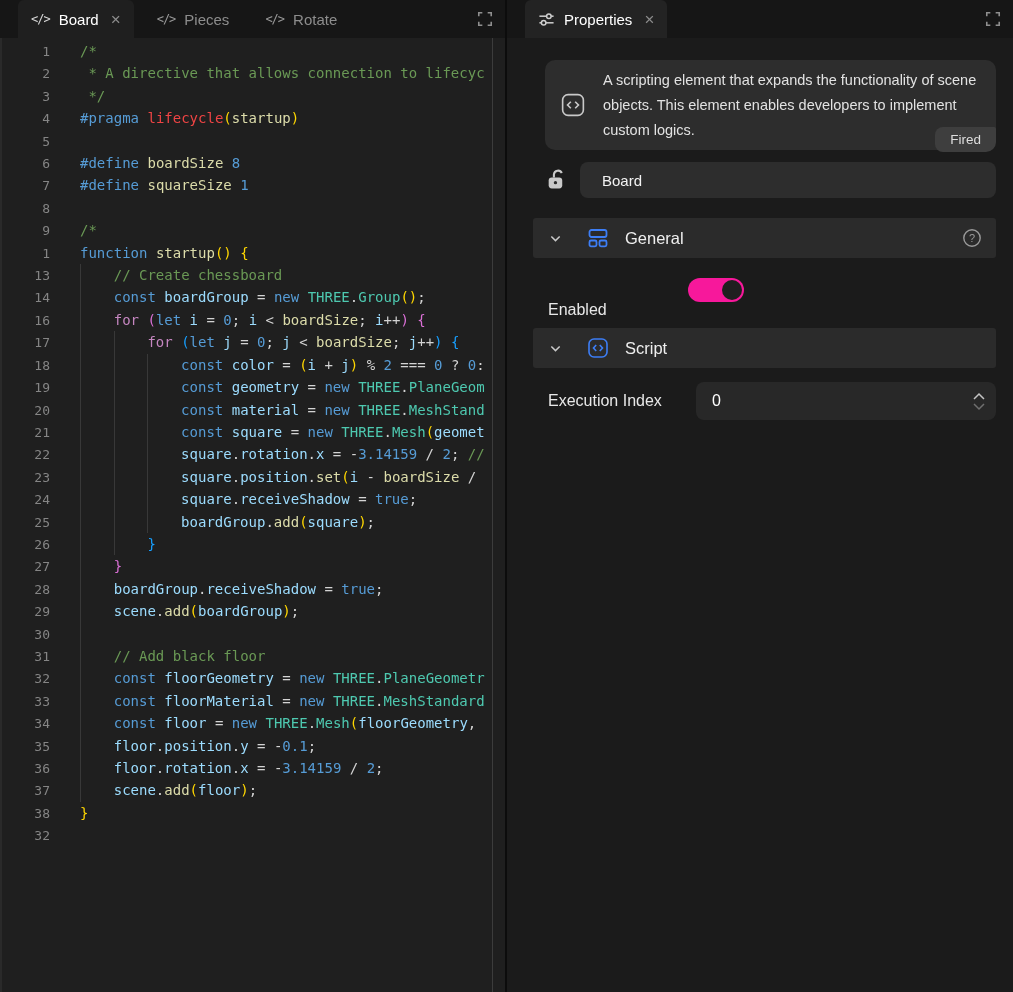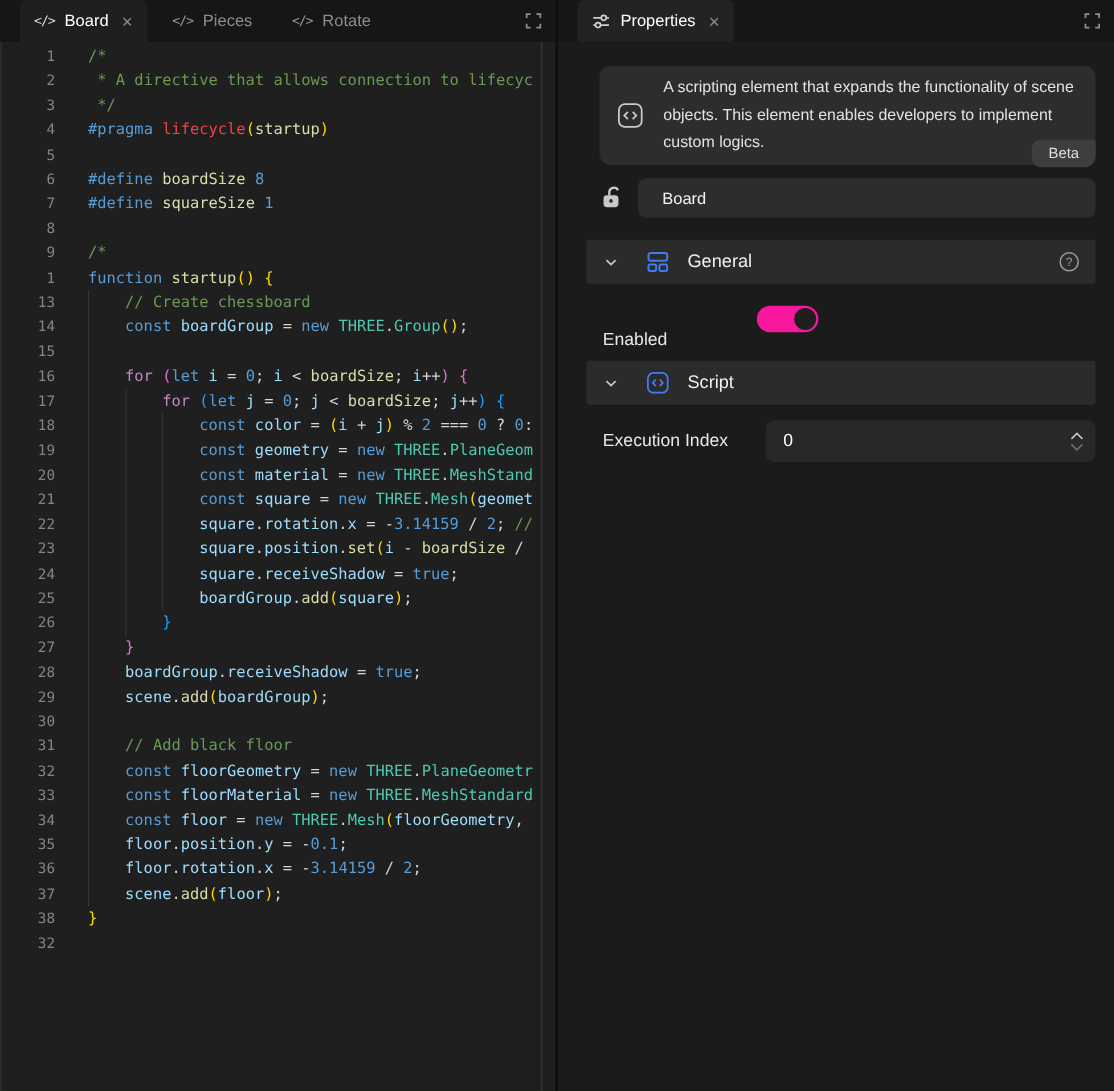--- a/index.html
+++ b/index.html
@@ -103,21 +103,20 @@
         <div class="line"><span class="ln">3</span><span style="color: rgb(106, 153, 85);"> */</span></div>
         <div class="line"><span class="ln">4</span><span style="color: rgb(86, 156, 214);">#pragma</span><span style="color: rgb(212, 212, 212);"> </span><span style="color: #ef4444;">lifecycle</span><span style="color: rgb(255, 215, 0);">(</span><span style="color: rgb(220, 220, 170);">startup</span><span style="color: rgb(255, 215, 0);">)</span></div>
         <div class="line"><span class="ln">5</span></div>
         <div class="line"><span class="ln">6</span><span style="color: rgb(86, 156, 214);">#define</span><span style="color: rgb(212, 212, 212);"> </span><span style="color: rgb(220, 220, 170);">boardSize</span><span style="color: rgb(212, 212, 212);"> </span><span style="color: rgb(86, 156, 214);">8</span></div>
         <div class="line"><span class="ln">7</span><span style="color: rgb(86, 156, 214);">#define</span><span style="color: rgb(212, 212, 212);"> </span><span style="color: rgb(220, 220, 170);">squareSize</span><span style="color: rgb(212, 212, 212);"> </span><span style="color: rgb(86, 156, 214);">1</span></div>
         <div class="line"><span class="ln">8</span></div>
         <div class="line"><span class="ln">9</span><span style="color: rgb(106, 153, 85);">/*</span></div>
         <div class="line"><span class="ln">1</span><span style="color: rgb(86, 156, 214);">function</span><span style="color: rgb(212, 212, 212);"> </span><span style="color: rgb(220, 220, 170);">startup</span><span style="color: rgb(255, 215, 0);">()</span><span style="color: rgb(212, 212, 212);"> </span><span style="color: rgb(255, 215, 0);">{</span></div>
         <div class="line"><span class="ln">13</span><span class="g"></span><span style="color: rgb(106, 153, 85);">// Create chessboard</span></div>
         <div class="line"><span class="ln">14</span><span class="g"></span><span style="color: rgb(86, 156, 214);">const</span><span style="color: rgb(212, 212, 212);"> </span><span style="color: rgb(156, 220, 254);">boardGroup</span><span style="color: rgb(212, 212, 212);"> = </span><span style="color: rgb(86, 156, 214);">new</span><span style="color: rgb(212, 212, 212);"> </span><span style="color: rgb(78, 201, 176);">THREE</span><span style="color: rgb(212, 212, 212);">.</span><span style="color: rgb(78, 201, 176);">Group</span><span style="color: rgb(255, 215, 0);">()</span><span style="color: rgb(212, 212, 212);">;</span></div>
-        <div class="line"><span class="ln">15</span><span class="g"></span></div>
         <div class="line"><span class="ln">16</span><span class="g"></span><span style="color: rgb(197, 134, 192);">for</span><span style="color: rgb(212, 212, 212);"> </span><span style="color: rgb(218, 112, 214);">(</span><span style="color: rgb(86, 156, 214);">let</span><span style="color: rgb(212, 212, 212);"> </span><span style="color: rgb(156, 220, 254);">i</span><span style="color: rgb(212, 212, 212);"> = </span><span style="color: rgb(86, 156, 214);">0</span><span style="color: rgb(212, 212, 212);">; </span><span style="color: rgb(156, 220, 254);">i</span><span style="color: rgb(212, 212, 212);"> &lt; </span><span style="color: rgb(220, 220, 170);">boardSize</span><span style="color: rgb(212, 212, 212);">; </span><span style="color: rgb(156, 220, 254);">i</span><span style="color: rgb(212, 212, 212);">++</span><span style="color: rgb(218, 112, 214);">)</span><span style="color: rgb(212, 212, 212);"> </span><span style="color: rgb(218, 112, 214);">{</span></div>
         <div class="line"><span class="ln">17</span><span class="g"></span><span class="g"></span><span style="color: rgb(197, 134, 192);">for</span><span style="color: rgb(212, 212, 212);"> </span><span style="color: rgb(23, 159, 255);">(</span><span style="color: rgb(86, 156, 214);">let</span><span style="color: rgb(212, 212, 212);"> </span><span style="color: rgb(156, 220, 254);">j</span><span style="color: rgb(212, 212, 212);"> = </span><span style="color: rgb(86, 156, 214);">0</span><span style="color: rgb(212, 212, 212);">; </span><span style="color: rgb(156, 220, 254);">j</span><span style="color: rgb(212, 212, 212);"> &lt; </span><span style="color: rgb(220, 220, 170);">boardSize</span><span style="color: rgb(212, 212, 212);">; </span><span style="color: rgb(156, 220, 254);">j</span><span style="color: rgb(212, 212, 212);">++</span><span style="color: rgb(23, 159, 255);">)</span><span style="color: rgb(212, 212, 212);"> </span><span style="color: rgb(23, 159, 255);">{</span></div>
         <div class="line"><span class="ln">18</span><span class="g"></span><span class="g"></span><span class="g"></span><span style="color: rgb(86, 156, 214);">const</span><span style="color: rgb(212, 212, 212);"> </span><span style="color: rgb(156, 220, 254);">color</span><span style="color: rgb(212, 212, 212);"> = </span><span style="color: rgb(255, 215, 0);">(</span><span style="color: rgb(156, 220, 254);">i</span><span style="color: rgb(212, 212, 212);"> + </span><span style="color: rgb(156, 220, 254);">j</span><span style="color: rgb(255, 215, 0);">)</span><span style="color: rgb(212, 212, 212);"> % </span><span style="color: rgb(86, 156, 214);">2</span><span style="color: rgb(212, 212, 212);"> === </span><span style="color: rgb(86, 156, 214);">0</span><span style="color: rgb(212, 212, 212);"> ? </span><span style="color: rgb(86, 156, 214);">0</span><span style="color: rgb(212, 212, 212);">:</span></div>
         <div class="line"><span class="ln">19</span><span class="g"></span><span class="g"></span><span class="g"></span><span style="color: rgb(86, 156, 214);">const</span><span style="color: rgb(212, 212, 212);"> </span><span style="color: rgb(156, 220, 254);">geometry</span><span style="color: rgb(212, 212, 212);"> = </span><span style="color: rgb(86, 156, 214);">new</span><span style="color: rgb(212, 212, 212);"> </span><span style="color: rgb(78, 201, 176);">THREE</span><span style="color: rgb(212, 212, 212);">.</span><span style="color: rgb(78, 201, 176);">PlaneGeom</span></div>
         <div class="line"><span class="ln">20</span><span class="g"></span><span class="g"></span><span class="g"></span><span style="color: rgb(86, 156, 214);">const</span><span style="color: rgb(212, 212, 212);"> </span><span style="color: rgb(156, 220, 254);">material</span><span style="color: rgb(212, 212, 212);"> = </span><span style="color: rgb(86, 156, 214);">new</span><span style="color: rgb(212, 212, 212);"> </span><span style="color: rgb(78, 201, 176);">THREE</span><span style="color: rgb(212, 212, 212);">.</span><span style="color: rgb(78, 201, 176);">MeshStand</span></div>
         <div class="line"><span class="ln">21</span><span class="g"></span><span class="g"></span><span class="g"></span><span style="color: rgb(86, 156, 214);">const</span><span style="color: rgb(212, 212, 212);"> </span><span style="color: rgb(156, 220, 254);">square</span><span style="color: rgb(212, 212, 212);"> = </span><span style="color: rgb(86, 156, 214);">new</span><span style="color: rgb(212, 212, 212);"> </span><span style="color: rgb(78, 201, 176);">THREE</span><span style="color: rgb(212, 212, 212);">.</span><span style="color: rgb(78, 201, 176);">Mesh</span><span style="color: rgb(255, 215, 0);">(</span><span style="color: rgb(156, 220, 254);">geomet</span></div>
         <div class="line"><span class="ln">22</span><span class="g"></span><span class="g"></span><span class="g"></span><span style="color: rgb(156, 220, 254);">square</span><span style="color: rgb(212, 212, 212);">.</span><span style="color: rgb(156, 220, 254);">rotation</span><span style="color: rgb(212, 212, 212);">.</span><span style="color: rgb(156, 220, 254);">x</span><span style="color: rgb(212, 212, 212);"> = -</span><span style="color: rgb(86, 156, 214);">3.14159</span><span style="color: rgb(212, 212, 212);"> / </span><span style="color: rgb(86, 156, 214);">2</span><span style="color: rgb(212, 212, 212);">; </span><span style="color: rgb(106, 153, 85);">//</span></div>
         <div class="line"><span class="ln">23</span><span class="g"></span><span class="g"></span><span class="g"></span><span style="color: rgb(156, 220, 254);">square</span><span style="color: rgb(212, 212, 212);">.</span><span style="color: rgb(156, 220, 254);">position</span><span style="color: rgb(212, 212, 212);">.</span><span style="color: rgb(220, 220, 170);">set</span><span style="color: rgb(255, 215, 0);">(</span><span style="color: rgb(156, 220, 254);">i</span><span style="color: rgb(212, 212, 212);"> - </span><span style="color: rgb(220, 220, 170);">boardSize</span><span style="color: rgb(212, 212, 212);"> / </span></div>
         <div class="line"><span class="ln">24</span><span class="g"></span><span class="g"></span><span class="g"></span><span style="color: rgb(156, 220, 254);">square</span><span style="color: rgb(212, 212, 212);">.</span><span style="color: rgb(156, 220, 254);">receiveShadow</span><span style="color: rgb(212, 212, 212);"> = </span><span style="color: rgb(86, 156, 214);">true</span><span style="color: rgb(212, 212, 212);">;</span></div>
         <div class="line"><span class="ln">25</span><span class="g"></span><span class="g"></span><span class="g"></span><span style="color: rgb(156, 220, 254);">boardGroup</span><span style="color: rgb(212, 212, 212);">.</span><span style="color: rgb(220, 220, 170);">add</span><span style="color: rgb(255, 215, 0);">(</span><span style="color: rgb(156, 220, 254);">square</span><span style="color: rgb(255, 215, 0);">)</span><span style="color: rgb(212, 212, 212);">;</span></div>
@@ -168,21 +167,21 @@
 
     <div class="card">
       <span class="cicon">
         <svg width="24" height="24" viewBox="0 0 22 22" fill="none" stroke="#c9c9c9" stroke-width="1.5">
           <rect x="1.5" y="1.5" width="19" height="19" rx="5"></rect>
           <polyline points="9,8 6,11 9,14"></polyline>
             <polyline points="13,8 16,11 13,14"></polyline>
         </svg>
       </span>
       <div class="ctext">A scripting element that expands the functionality of scene objects. This element enables developers to implement custom logics.</div>
-      <div class="badge">Beta</div>
+      <div class="badge">Fired</div>
     </div>
 
     <span class="lock">
       <svg width="23" height="24" viewBox="0 0 22 23" fill="none">
         <rect x="3.5" y="10" width="13" height="10.5" rx="3" fill="#c9c9c9"></rect>
         <circle cx="10" cy="15" r="1.6" fill="#2a2a2a"></circle>
         <path d="M8.5 10 V7.2 a4 4 0 0 1 7.6 -1.4" stroke="#c9c9c9" stroke-width="2" fill="none"></path>
       </svg>
     </span>
     <input class="name-input" value="Board" style="">

